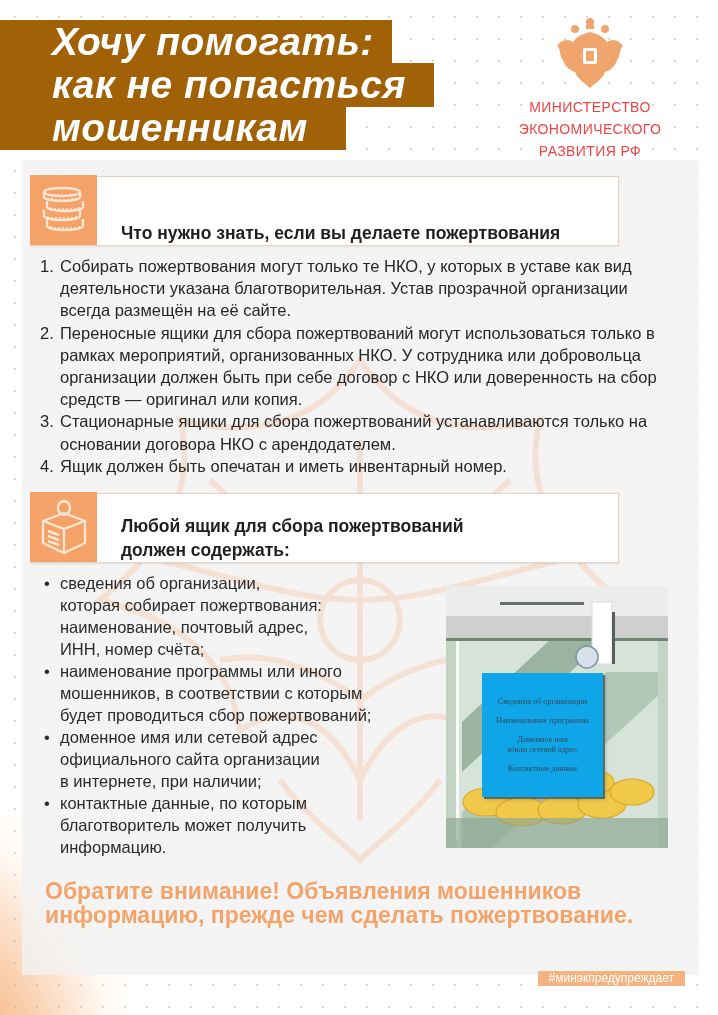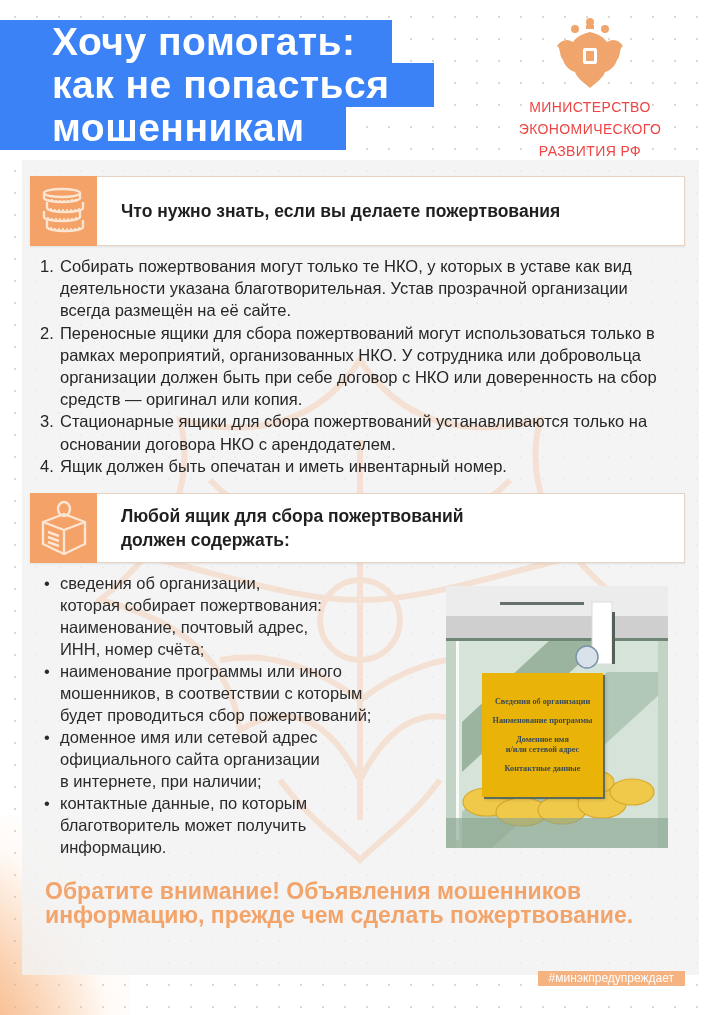--- a/index.html
+++ b/index.html
@@ -21,40 +21,41 @@
     .panel {
       position: absolute; left: 22px; top: 160px; width: 677px; height: 815px;
       background: rgba(242,242,242,0.82);
       z-index: 1;
     }
     .emblem-watermark {
       position: absolute; left: 60px; top: 300px; width: 600px; height: 580px; z-index: 2; opacity: 0.22;
     }
     .title-block { position: absolute; left: 0; top: 20px; z-index: 5; }
     .title-line {
-      display: block; background: #3b82f6; color: #ffffff;
+      display: block; background: #a16207; color: #ffffff;
       font-weight: bold; font-size: 39px; line-height: 44px;
       padding: 0 14px 0 52px; white-space: nowrap; margin-bottom: -1px;
       letter-spacing: 0.5px;
+      font-style: italic;
     }
     .title-line.l1 { width: 392px; }
     .title-line.l2 { width: 434px; }
     .title-line.l3 { width: 346px; }
 
     .ministry { position: absolute; left: 490px; top: 16px; width: 200px; text-align: center; z-index: 5; }
     .ministry svg { display: block; margin: 0 auto; }
     .ministry-name {
       color: #ef4444; font-size: 14px; line-height: 22px; letter-spacing: 0.4px; margin-top: 6px;
     }
 
     .section-header {
-      position: absolute; left: 30px; width: 655px; height: 70px;
+      position: absolute; left: 30px; width: 589px; height: 70px;
       background: #ffffff; border: 1px solid #e6d3c4;
       box-shadow: 0 1px 2px rgba(0,0,0,0.08);
-      z-index: 5; display: flex; align-items: center;
+      z-index: 5; display: flex; align-items: flex-end;
     }
     .section-header .icon-box {
       width: 67px; height: 70px; margin-top: -1px; margin-left: -1px; background: #f4a267;
       display: flex; align-items: center; justify-content: center; flex-shrink: 0;
     }
     .section-header .hdr-text {
       padding-left: 24px; font-weight: bold; font-size: 17.5px; line-height: 24px; color: #1f1f1f;
     }
 
     .numbered {
@@ -67,23 +68,23 @@
     .bullets {
       position: absolute; left: 44px; top: 572px; width: 370px; z-index: 5;
       font-size: 16.5px; line-height: 22px; color: #2b2b2b; list-style: none;
     }
     .bullets li { position: relative; padding-left: 16px; }
     .bullets li .dot { position: absolute; left: 0; top: 0; }
 
     .box-illustration { position: absolute; left: 432px; top: 582px; width: 250px; height: 272px; z-index: 5; }
     .box-card {
       position: absolute; left: 482px; top: 673px; width: 121px; height: 124px;
-      background: #eab308; box-shadow: 2px 2px 0 #5b6b60, 3px 3px 3px rgba(0,0,0,0.15);
+      background: #0ea5e9; box-shadow: 2px 2px 0 #5b6b60, 3px 3px 3px rgba(0,0,0,0.15);
       z-index: 7; text-align: center; font-family: "Liberation Serif", serif; color: #3a4a55;
-      font-size: 8.2px; line-height: 10px; padding-top: 24px; font-weight: bold;
+      font-size: 8.2px; line-height: 10px; padding-top: 24px;
     }
     .box-card div { margin-bottom: 9px; }
 
     .warning {
       position: absolute; left: 45px; top: 880px; width: 650px; z-index: 5;
       color: #f2a46b; font-weight: bold; font-size: 23px; line-height: 23.5px;
     }
     .hashtag {
       position: absolute; right: 33px; top: 971px; z-index: 5;
       background: #f6b382; color: #ffffff; font-size: 12px; line-height: 15px; padding: 0 11px;

